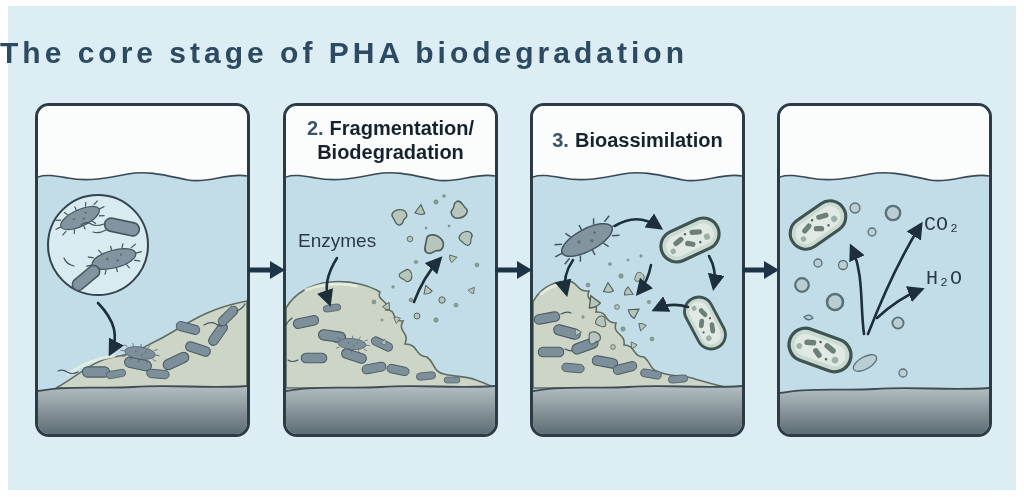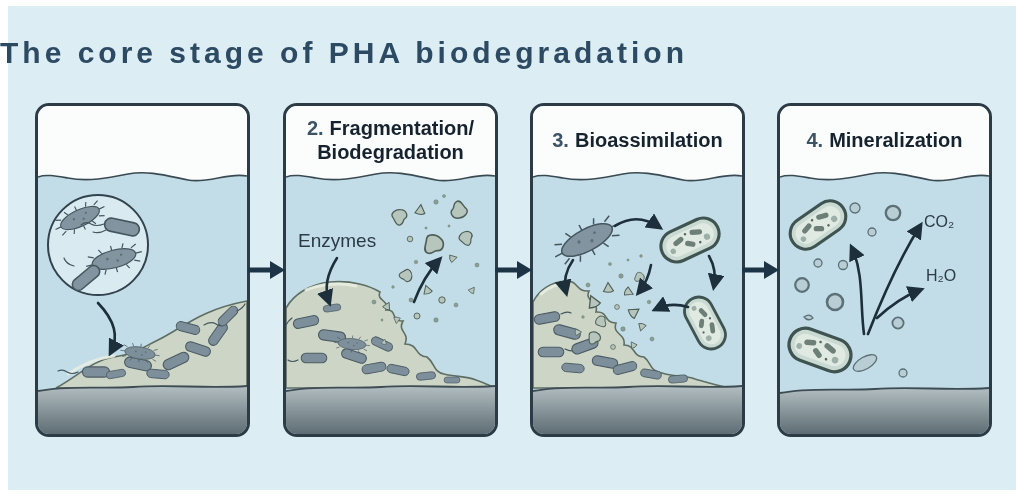--- a/index.html
+++ b/index.html
@@ -13,21 +13,21 @@
          background:var(--water,#c2dde8);}
   .panel svg.art{position:absolute;left:0;top:0;display:block;}
   .p1{left:35px}.p2{left:283px}.p3{left:530px}.p4{left:777px}
   .panel-head{position:absolute;top:0;left:0;right:0;height:68px;z-index:2;
          display:flex;flex-direction:column;justify-content:center;align-items:center;
          text-align:center;font-size:20px;font-weight:bold;line-height:1.22;
          color:var(--panel_title,#16232e);}
   .panel-head .num{color:var(--panel_number,#3d5366);margin-right:6px;}
   .line2:empty{display:none}
   .flabel{position:absolute;z-index:2;font-size:19px;color:var(--label_text,#2b3b46);}
-  .gaslabel{font-size:16px;}
+  .gaslabel{font-size:20px;font-family:Liberation Mono, monospace;}
   .flow-arrow{position:absolute;top:259px;width:38px;height:22px;}
   
   .white{fill:#fbfdfd}
   .waveL{fill:none;stroke:#3a4a52;stroke-width:1.6}
   .sed{fill:url(#sedGrad)}
   .sedL{fill:none;stroke:#3e4c53;stroke-width:1.8}
   .mound{fill:#ccd5c6;stroke:#5f6e64;stroke-width:1.6}
   .hl{fill:none;stroke:#e9eee2;stroke-width:3;opacity:.85;stroke-linecap:round}
   .rod{fill:#8294a0;stroke:#45565f;stroke-width:1.5}
   .rodm{fill:#7d8f9a;stroke:#4c5b63;stroke-width:1.3}
@@ -284,24 +284,20 @@
         <path class="arr" d="M88,228 C102,192 120,152 140,120" marker-end="url(#ah)"></path>
         <path class="arr" d="M97,212 C110,200 124,190 140,184" marker-end="url(#ah)"></path>
       </g>
       <g>
         <path class="sed" d="M0,287 C30,281 62,285 95,283 C135,280 165,285 209,282 L209,328 L0,328 Z"></path>
         <path class="sedL" d="M0,287 C30,281 62,285 95,283 C135,280 165,285 209,282"></path>
       </g>
     </svg>
     <div class="flabel gaslabel" style="left:144px;top:107px">CO₂</div>
     <div class="flabel gaslabel" style="left:146px;top:161px">H₂O</div>
-    <div class="panel-head">
-      <div><span class="num">4.</span><span>Mineralization</span></div>
-
-    </div>
   </div>
 
   <div class="flow-arrow" style="left:248px">
     <svg width="38" height="22" viewBox="0 0 38 22">
         <line x1="0" y1="11" x2="24" y2="11" stroke="#1d3446" stroke-width="5"></line>
         <path d="M22,2 L37,11 L22,20 Z" fill="#1d3446"></path>
       </svg>
   </div>
   <div class="flow-arrow" style="left:495px">
     <svg width="38" height="22" viewBox="0 0 38 22">

